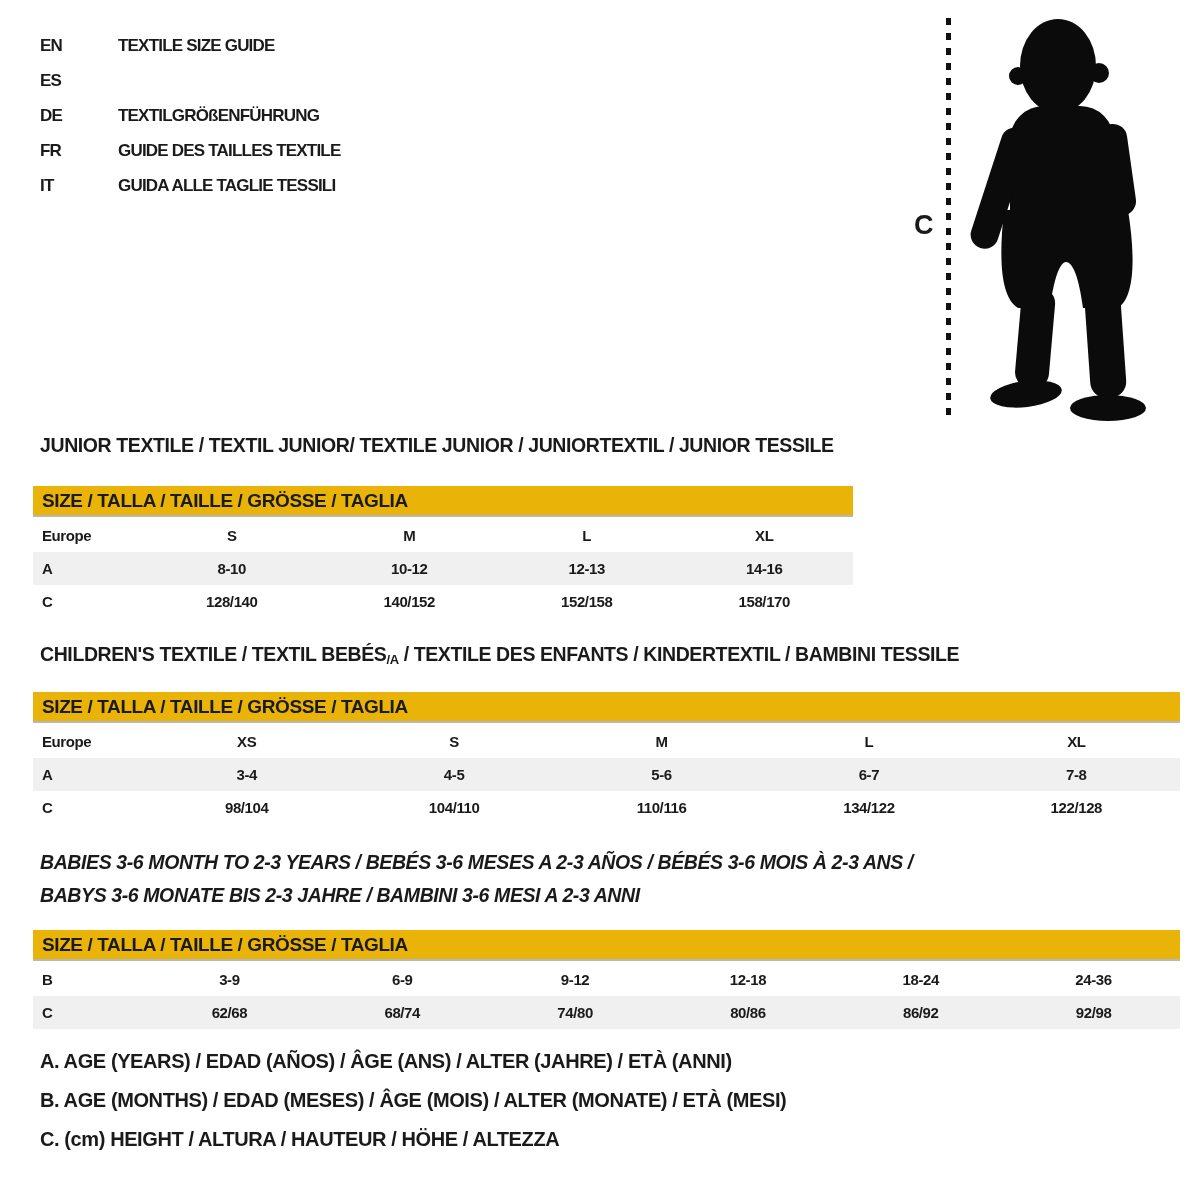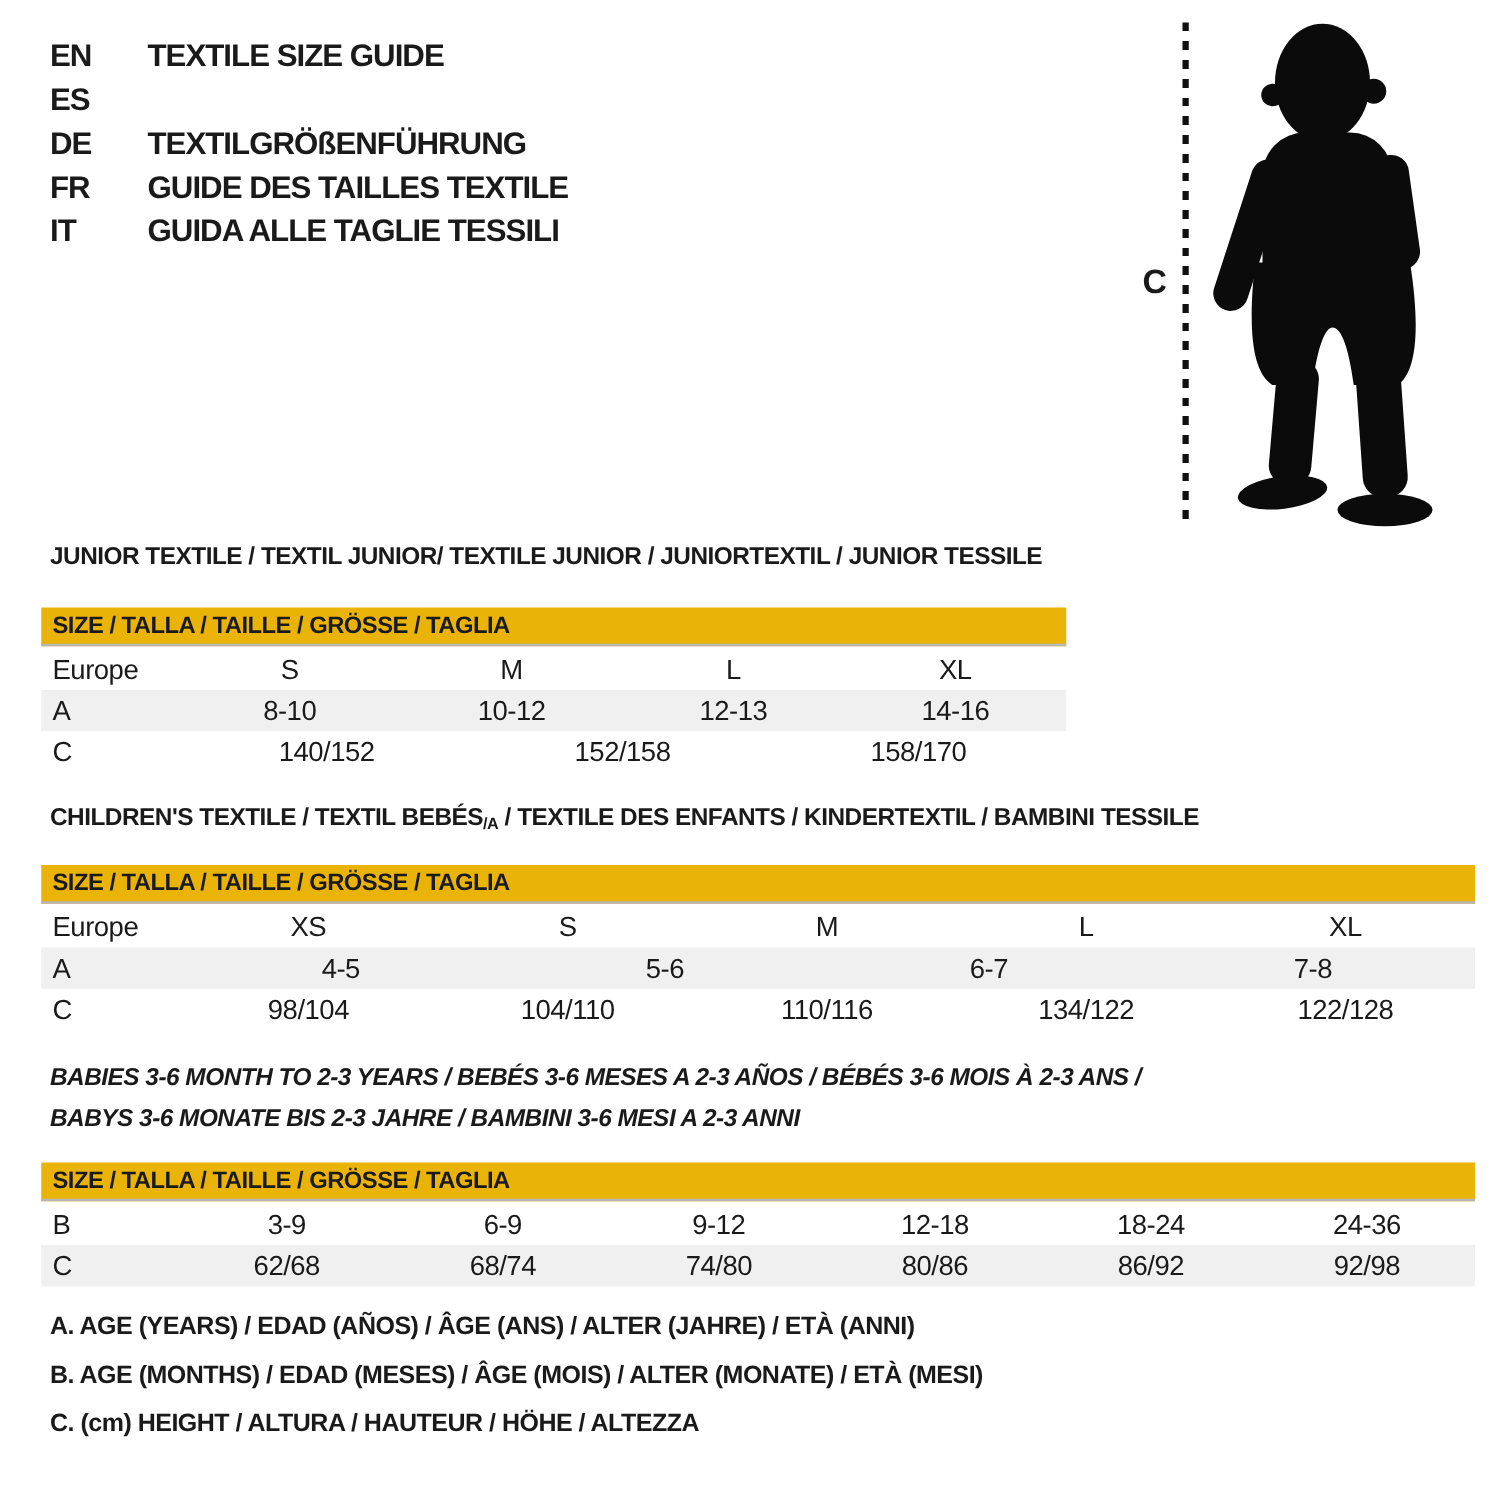--- a/index.html
+++ b/index.html
@@ -2,21 +2,21 @@
 <html><head>
 <meta charset="utf-8">
 <style>
   html,body{margin:0;padding:0;background:#fff;}
   #canvas{
     position:relative;width:1200px;height:1200px;background:#ffffff;
     font-family:"Liberation Sans",sans-serif;color:#1a1a1a;overflow:hidden;
   }
   
   .lang-block{position:absolute;left:40px;top:28px;}
-  .lang-row{display:flex;height:35px;line-height:35px;font-size:25px;font-weight:700;letter-spacing:-0.8px;}
+  .lang-row{display:flex;height:35px;line-height:35px;font-size:17px;font-weight:700;letter-spacing:-0.8px;}
   .lang-code{width:78px;flex:0 0 78px;}
   .lang-title{white-space:nowrap;}
 
   
   .figure{position:absolute;left:900px;top:10px;width:300px;height:418px;}
   .dash-line{position:absolute;left:46px;top:8px;width:5px;height:400px;
     background:repeating-linear-gradient(to bottom,#101010 0 7px,transparent 7px 15px);}
   .c-label{position:absolute;left:14px;top:200px;font-size:27px;font-weight:700;}
   .baby-svg{position:absolute;left:62px;top:0;}
 
@@ -28,21 +28,21 @@
   .subsm{font-size:13px;vertical-align:-3px;font-weight:700;}
 
   
   .sizetable{position:absolute;left:33px;}
   #junior-t{top:486px;width:820px;}
   #children-t{top:692px;width:1147px;}
   #babies-t{top:930px;width:1147px;}
   .bar{height:29px;line-height:29px;background:#eab308;border-bottom:2px solid #b7b7b7;
     font-size:19px;font-weight:700;padding-left:9px;letter-spacing:-0.4px;}
   .rows{margin-top:2px;}
-  .trow{display:flex;height:33px;line-height:33px;font-size:22px;font-weight:400;letter-spacing:-0.4px;}
+  .trow{display:flex;height:33px;line-height:33px;font-size:15px;font-weight:700;letter-spacing:-0.4px;}
   .lbl{width:110px;flex:0 0 110px;padding-left:9px;box-sizing:border-box;text-align:left;}
   .val{flex:1;text-align:center;}
   .gray{background:#f0f0f0;}
 
   
   .legend{position:absolute;left:40px;top:1042px;font-size:20px;font-weight:700;line-height:39px;letter-spacing:-0.4px;}
   .legend div{white-space:nowrap;}
 </style>
 </head>
 <body>
@@ -105,20 +105,21 @@
       </div>
       <div class="trow gray">
         <span class="lbl">A</span>
         <span class="val">8-10</span>
         <span class="val">10-12</span>
         <span class="val">12-13</span>
         <span class="val">14-16</span>
       </div>
       <div class="trow">
         <span class="lbl">C</span>
+        <span class="val">128/140</span>
         <span class="val">140/152</span>
         <span class="val">152/158</span>
         <span class="val">158/170</span>
       </div>
     </div>
   </div>
 
   <div id="children-h" class="sec-h">
     <span>CHILDREN'S TEXTILE / TEXTIL BEBÉS</span><span class="subsm">/A</span><span> / TEXTILE DES ENFANTS / KINDERTEXTIL / BAMBINI TESSILE</span>
   </div>
@@ -128,20 +129,21 @@
       <div class="trow">
         <span class="lbl">Europe</span>
         <span class="val">XS</span>
         <span class="val">S</span>
         <span class="val">M</span>
         <span class="val">L</span>
         <span class="val">XL</span>
       </div>
       <div class="trow gray">
         <span class="lbl">A</span>
+        <span class="val">3-4</span>
         <span class="val">4-5</span>
         <span class="val">5-6</span>
         <span class="val">6-7</span>
         <span class="val">7-8</span>
       </div>
       <div class="trow">
         <span class="lbl">C</span>
         <span class="val">98/104</span>
         <span class="val">104/110</span>
         <span class="val">110/116</span>

